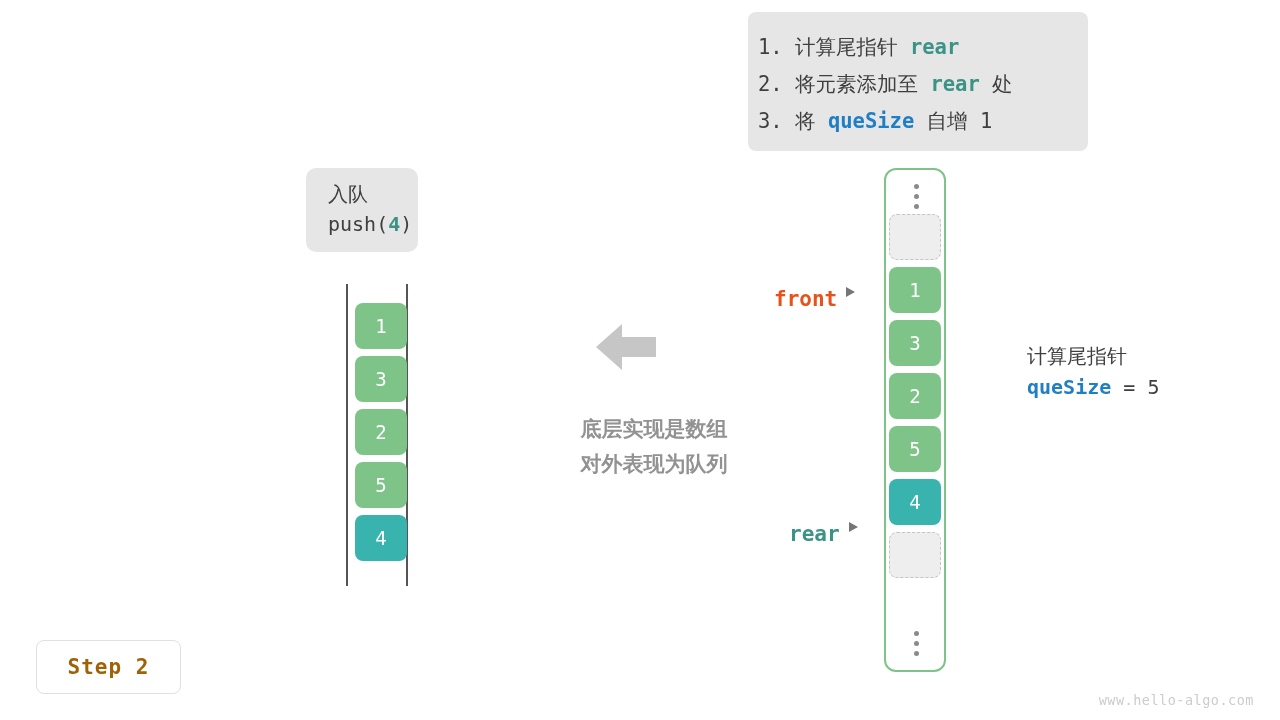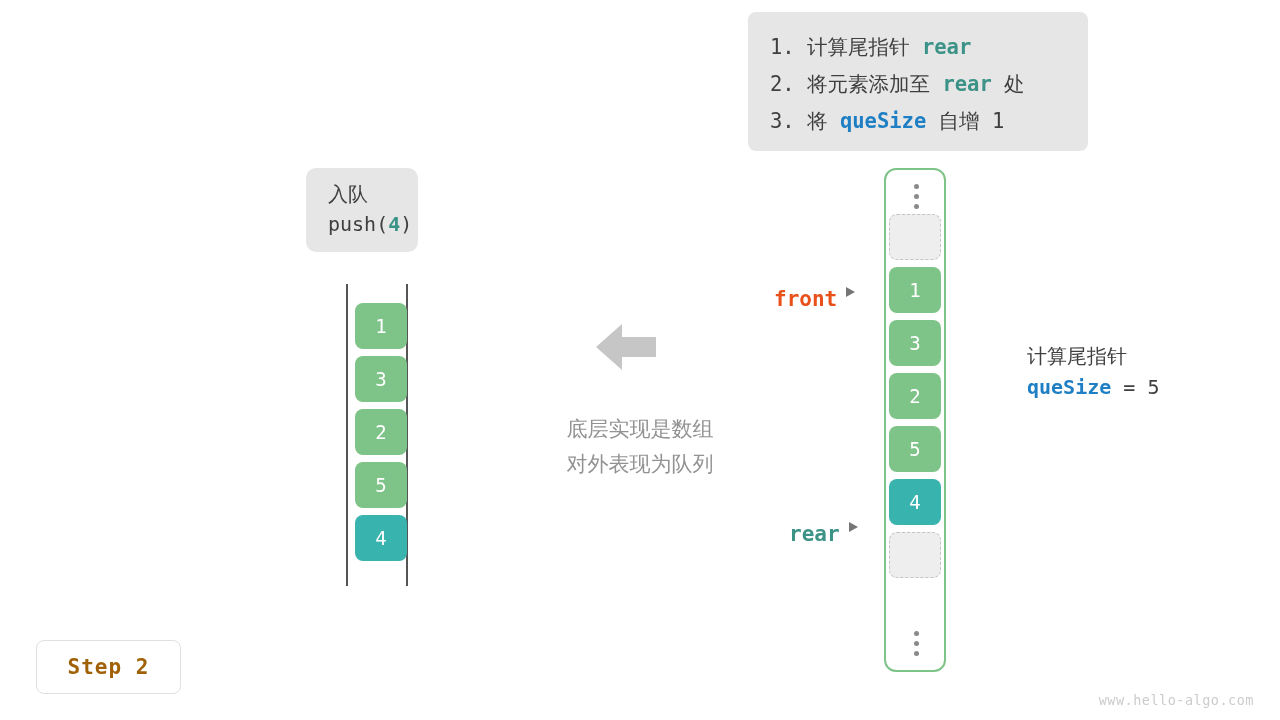--- a/index.html
+++ b/index.html
@@ -18,21 +18,21 @@
   
   .instr-box {
     position: absolute;
     left: 748px;
     top: 12px;
     width: 340px;
     height: 139px;
     background: #e6e6e6;
     border-radius: 8px;
     box-sizing: border-box;
-    padding: 17px 0 0 22px;
+    padding: 17px 0 0 10px;
   }
   .instr-line {
     font-family: "DejaVu Sans Mono", monospace;
     font-size: 20.5px;
     color: #3f3f3f;
     line-height: 37px;
     white-space: nowrap;
     letter-spacing: 0px;
   }
   .kw-teal { color: #3b9286; font-weight: bold; }
@@ -115,27 +115,27 @@
     position: absolute;
     left: 596px;
     top: 322px;
     width: 60px;
     height: 50px;
   }
 
   
   .mid-caption {
     position: absolute;
-    left: 544px;
+    left: 558px;
     top: 412px;
     width: 192px;
     text-align: center;
     font-family: "DejaVu Sans", sans-serif;
     font-size: 21px;
-    font-weight: normal;
+    font-weight: bold;
     color: #929292;
     line-height: 35px;
   }
 
   
   .queue-box {
     position: absolute;
     left: 884px;
     top: 168px;
     width: 62px;

